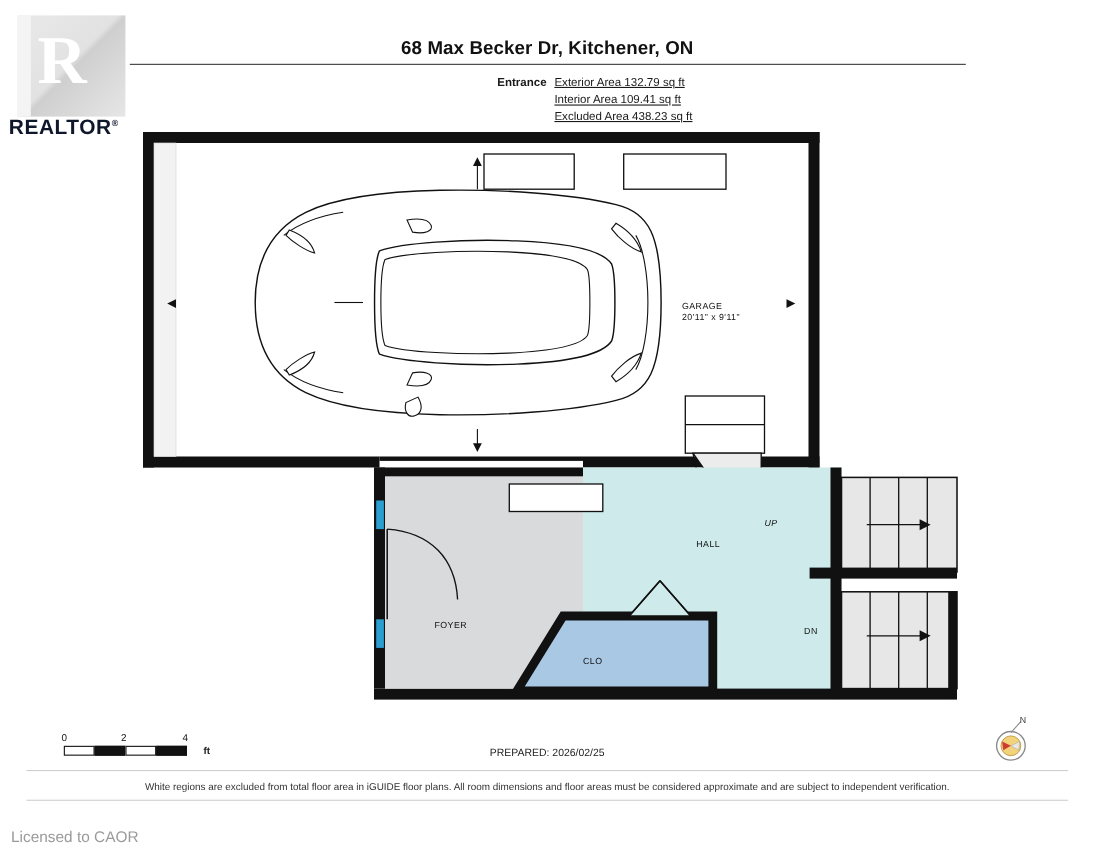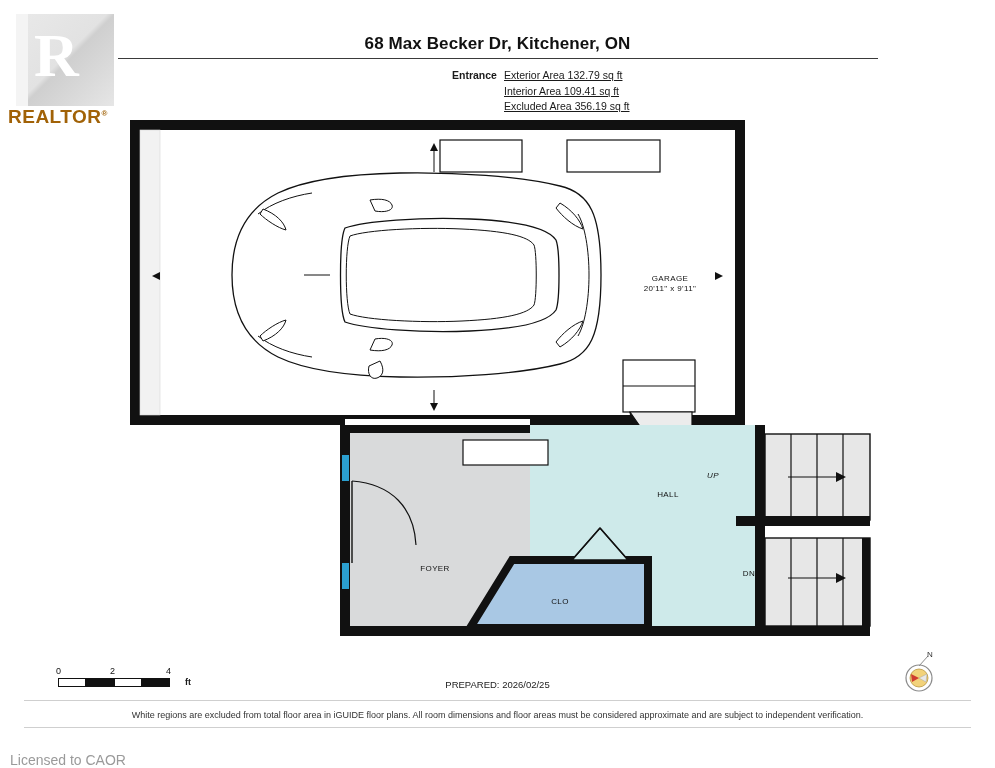--- a/index.html
+++ b/index.html
@@ -48,21 +48,21 @@
     color: #ffffff;
     line-height: 1;
     letter-spacing: -1px;
   }
   .logo-text {
     position: absolute;
     left: 0px; top: 92px;
     width: 120px;
     font-size: 19px;
     font-weight: bold;
-    color: #a16207;
+    color: #0f172a;
     letter-spacing: 0.5px;
   }
   .logo-text sup {
     font-size: 8px;
     vertical-align: super;
   }
 
   .title {
     position: absolute;
     left: 0; top: 34px;
@@ -183,21 +183,20 @@
   .licensed {
     position: absolute;
     left: 10px; top: 752px;
     font-size: 14px;
     color: #9a9a9a;
   }
 
   
   .room-label {
     position: absolute;
-    text-align: center;
     font-size: 8px;
     color: #111;
     letter-spacing: 0.4px;
     line-height: 10px;
   }
 </style>
 </head>
 <body>
 
 <div class="page">
@@ -211,21 +210,21 @@
   </div>
 
   <div class="title">68 Max Becker Dr, Kitchener, ON</div>
   <div class="title-rule"></div>
 
   <div class="areas">
     <span class="lbl">Entrance</span>
     <div class="rows">
       <div>Exterior Area 132.79 sq ft</div>
       <div>Interior Area 109.41 sq ft</div>
-      <div>Excluded Area 356.19 sq ft</div>
+      <div>Excluded Area 438.23 sq ft</div>
     </div>
   </div>
 
   <svg class="plan" viewBox="0 0 995 768">
 
     <g>
 
       <rect x="130" y="120" width="615" height="305" fill="#ffffff"></rect>
 
       <rect x="130" y="120" width="615" height="10" fill="#111111"></rect>

